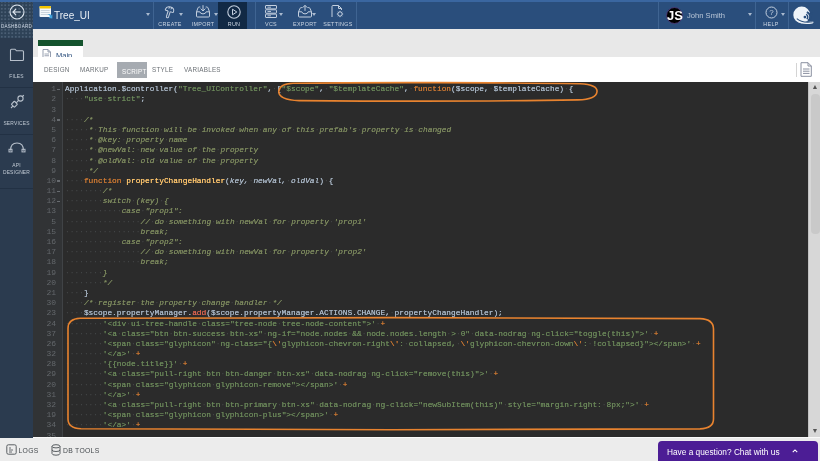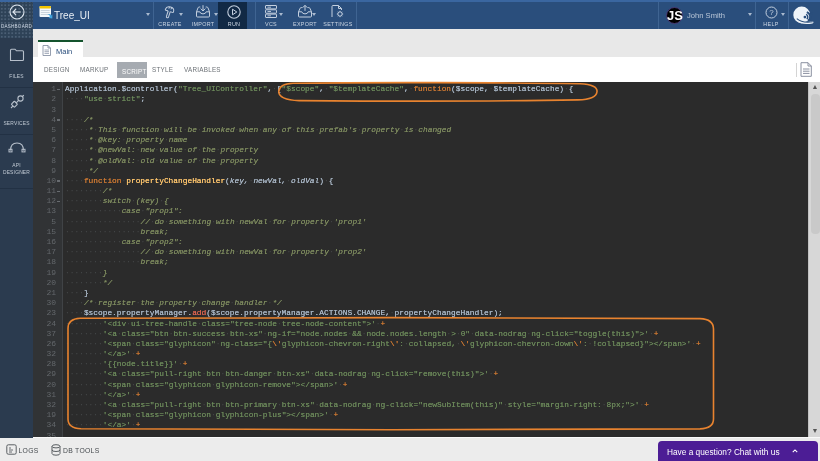--- a/index.html
+++ b/index.html
@@ -21,21 +21,21 @@
 #prjname { position:absolute; left:54px; top:10px; font-size:10px; color:#e8eef5; }
 
 
 #av { position:absolute; left:666px; top:7px; width:17px; height:17px; border-radius:50%; background:#000000; border:.5px solid #493a77;
   color:#fff; font-size:13px; font-weight:bold; text-align:center; line-height:16px; }
 #uname { position:absolute; left:687px; top:11px; font-size:7.6px; color:#b9c6d8; }
 #logo { position:absolute; left:793px; top:3px; }
 
 
 #tabs { position:absolute; left:33px; top:29px; width:787px; height:28px; background:#e8e8e8; }
-#maintab { position:absolute; left:5px; top:11px; width:45px; height:17px; background:#fff; border-top:2px solid #14532d; }
+#maintab { position:absolute; left:5px; top:11px; width:45px; height:17px; background:#fff; border-top:6px solid #14532d; }
 #maintab span { position:absolute; left:18px; top:5px; font-size:7.5px; color:#2a4e7c; }
 
 
 #subtabs { position:absolute; left:33px; top:57px; width:787px; height:25px; background:#fff; }
 .st { position:absolute; top:8.5px; font-size:6.3px; letter-spacing:.25px; color:#6b7075; }
 #chip { position:absolute; left:84px; top:5px; width:30px; height:16px; background:#a6abb1; }
 #chip span { position:absolute; left:5px; top:5.5px; font-size:6.3px; letter-spacing:.25px; color:#fdfdfd; }
 #stsep { position:absolute; left:763px; top:6px; width:1px; height:14px; background:#d4d4d4; }
 
 

